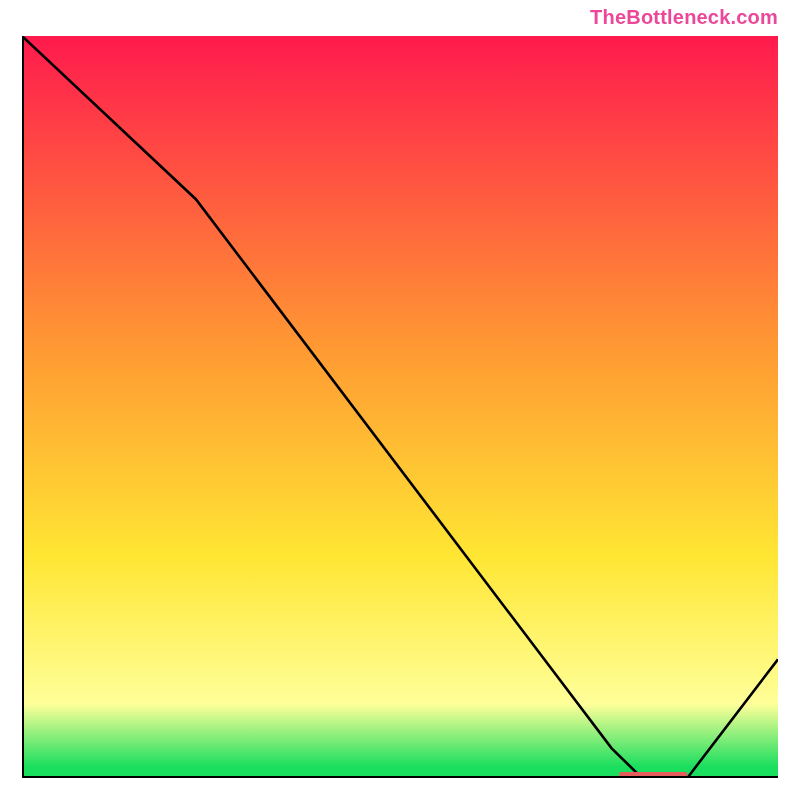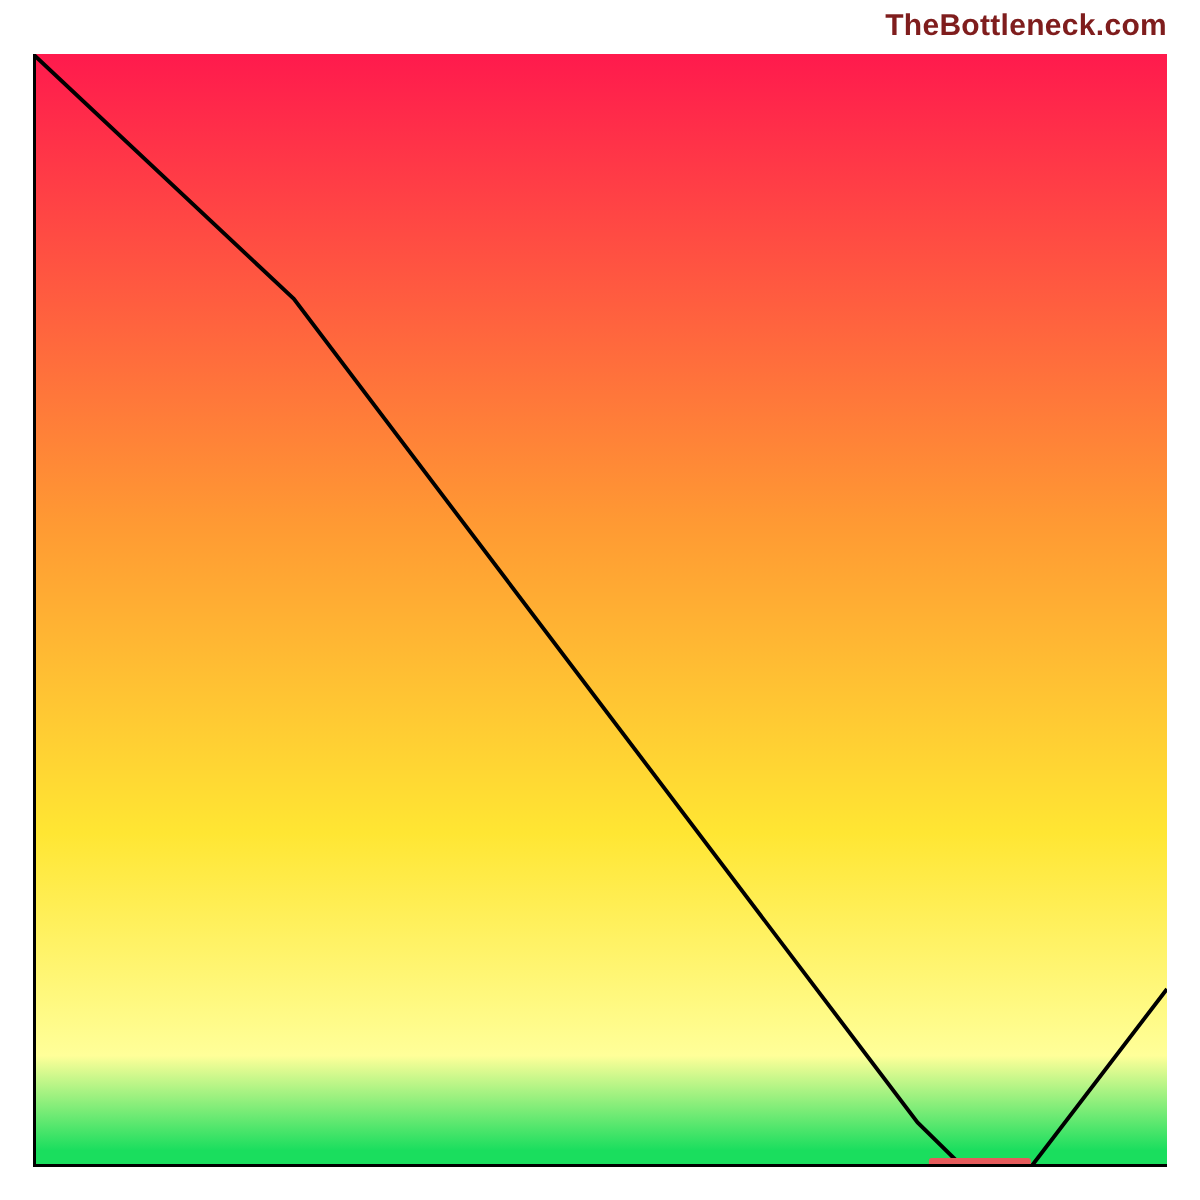--- a/index.html
+++ b/index.html
@@ -15,21 +15,21 @@
     position: relative;
     width: 800px;
     height: 800px;
   }
   .attribution {
     position: absolute;
     top: 6px;
     right: 22px;
     font-size: 20px;
     font-weight: 600;
-    color: #7f1d1d;
+    color: #ec4899;
     letter-spacing: 0.2px;
   }
   .plot-outer {
     position: absolute;
     left: 22px;
     top: 36px;
     width: 756px;
     height: 742px;
     box-sizing: border-box;
   }

